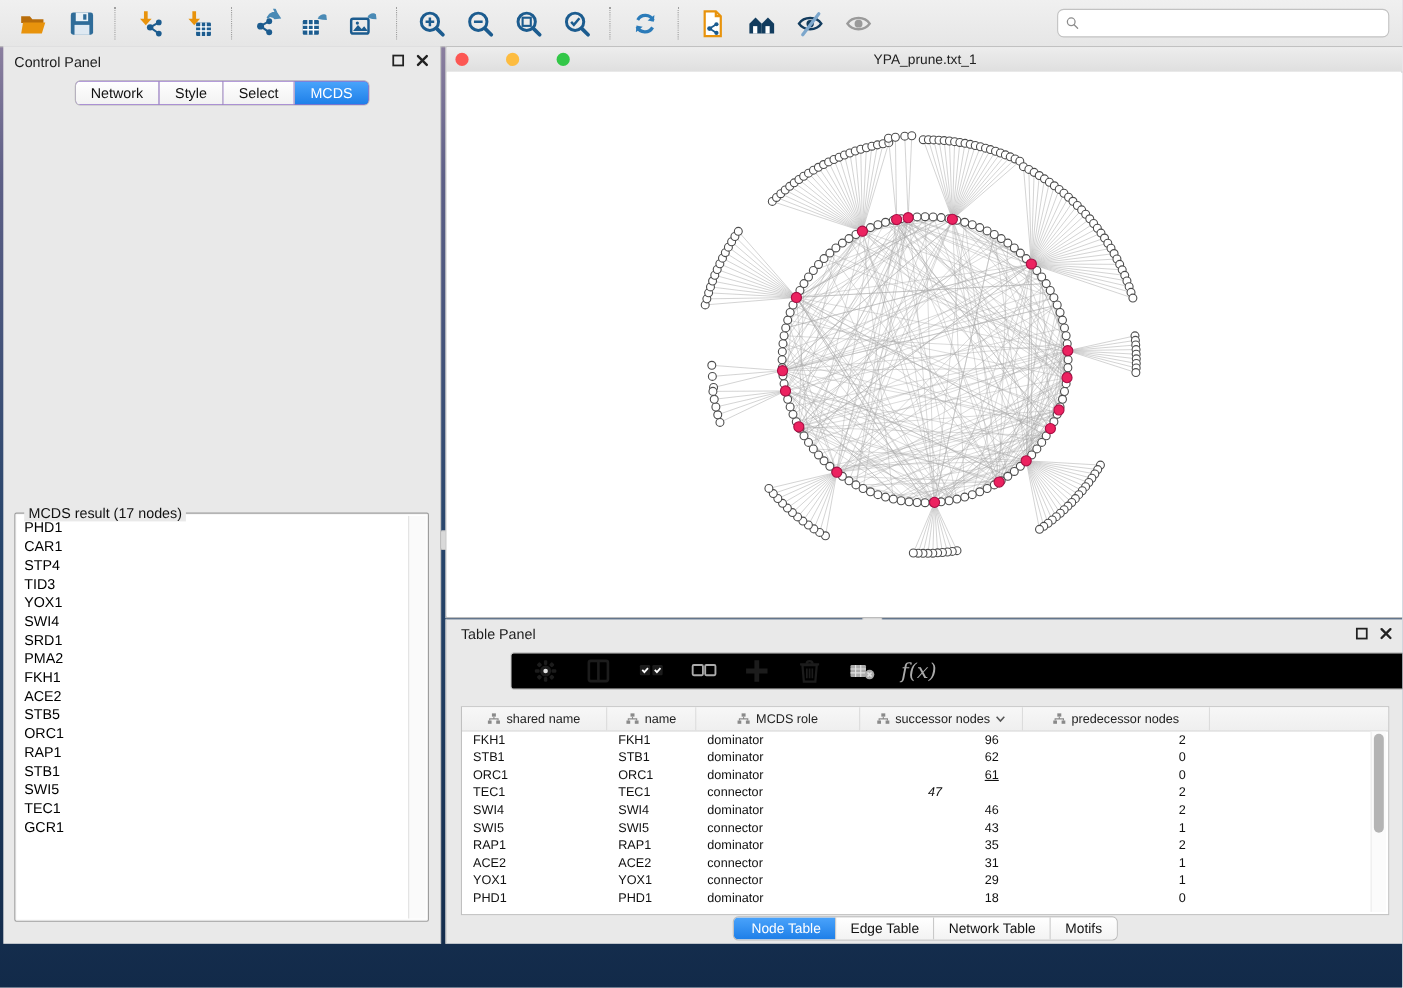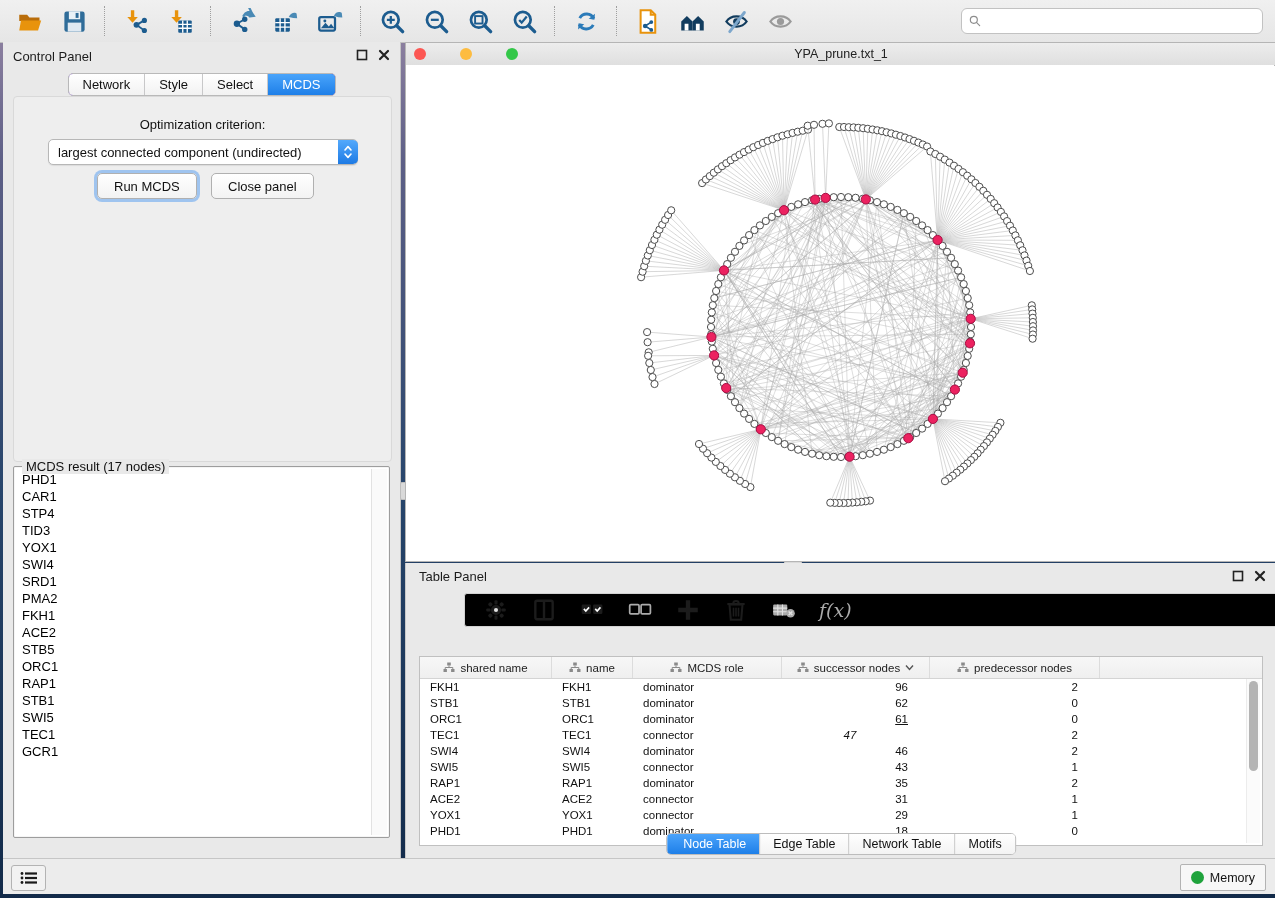--- a/index.html
+++ b/index.html
@@ -67,21 +67,21 @@
     display:flex;align-items:center;gap:26px;}
   .light{width:12px;height:12px;border-radius:50%;margin-left:8px;cursor:pointer;}
   #net-title{position:absolute;left:0;width:100%;text-align:center;font-size:12.5px;color:#222;}
   #net-canvas{position:absolute;left:0;top:22px;width:868px;height:495px;background:#fff;}
 
   
   #table-panel{left:405px;top:563px;width:870px;height:295px;background:#e9e9e9;border-left:1px solid #c9c9c9;}
   #tt-toolbar{position:absolute;left:13px;top:30px;width:844px;height:34px;background:#000000;
     border:1px solid #d2d2d2;border-radius:3px;display:flex;align-items:center;gap:22px;padding-left:18px;box-sizing:border-box;margin-left:45px;}
   .tt-btn{width:26px;height:26px;display:flex;align-items:center;justify-content:center;cursor:pointer;}
-  #node-table{position:absolute;left:13px;top:93px;width:844px;height:190px;background:#fff;border:1px solid #c0c0c0;box-sizing:border-box;}
+  #node-table{position:absolute;left:13px;top:79px;width:844px;height:190px;background:#fff;border:1px solid #c0c0c0;box-sizing:border-box;}
   #tbl-header{display:flex;height:21px;background:linear-gradient(#f7f7f7,#efefef);border-bottom:1px solid #d4d4d4;}
   .th{display:flex;align-items:center;justify-content:center;gap:5px;font-size:11.5px;color:#222;
     border-right:1px solid #dcdcdc;box-sizing:border-box;cursor:pointer;}
   .tbl-row{display:flex;height:16px;font-size:11.5px;color:#111;align-items:center;cursor:default;}
   .td{box-sizing:border-box;padding:0 10px;white-space:nowrap;overflow:hidden;}
   #tbl-scroll{position:absolute;top:22px;right:2px;width:13px;bottom:2px;background:#fbfbfb;border-left:1px solid #ececec;}
   #tbl-thumb{position:absolute;left:2px;top:2px;width:9px;height:90px;background:#b4b4b4;border-radius:5px;}
 
   #bottom-tabs{position:absolute;left:50%;transform:translateX(-50%);bottom:3px;display:flex;
     border:1px solid #bcbcbc;border-radius:5px;overflow:hidden;background:#fff;}
@@ -272,34 +272,20 @@
         <path d="M2 2 L10 10 M10 2 L2 10" stroke="#222" stroke-width="2.2" stroke-linecap="round"></path>
         </svg>
     </div>
     <div class="seg-bar" id="cp-tabs">
         <div class="seg">Network</div>
         <div class="seg">Style</div>
         <div class="seg">Select</div>
         <div class="seg active">MCDS</div>
       </div>
 
-    <div id="mcds-pane" class="abs">
-      <div id="opt-label">Optimization criterion:</div>
-      <div id="combo">
-        <span id="combo-value">largest connected component (undirected)</span>
-        <span id="combo-stepper">
-          <svg width="10" height="16" viewBox="0 0 10 16">
-            <path d="M2 6 L5 2.6 L8 6" fill="none" stroke="#fff" stroke-width="1.6" stroke-linecap="round" stroke-linejoin="round"></path>
-            <path d="M2 10 L5 13.4 L8 10" fill="none" stroke="#fff" stroke-width="1.6" stroke-linecap="round" stroke-linejoin="round"></path>
-          </svg>
-        </span>
-      </div>
-      <div class="btn" id="run-btn">Run MCDS</div>
-      <div class="btn" id="close-btn">Close panel</div>
-    </div>
 
     <div id="mcds-frame" class="abs">
       <div id="mcds-legend">MCDS result (17 nodes)</div>
       <div id="mcds-list">
           <div class="mcds-item">PHD1</div>
           <div class="mcds-item">CAR1</div>
           <div class="mcds-item">STP4</div>
           <div class="mcds-item">TID3</div>
           <div class="mcds-item">YOX1</div>
           <div class="mcds-item">SWI4</div>
@@ -1264,29 +1250,13 @@
     </div>
 
     <div id="bottom-tabs">
         <div class="btab active">Node Table</div>
         <div class="btab">Edge Table</div>
         <div class="btab">Network Table</div>
         <div class="btab">Motifs</div>
       </div>
   </div>
 
-  <div id="status-bar" class="abs">
-    <div id="list-btn">
-      <svg width="18" height="14" viewBox="0 0 18 14">
-        <circle cx="2" cy="2.5" r="1.4" fill="#1a1a1a"></circle>
-          <rect x="5" y="1.4" width="12" height="2.2" fill="#1a1a1a"></rect>
-        <circle cx="2" cy="7" r="1.4" fill="#1a1a1a"></circle>
-          <rect x="5" y="5.9" width="12" height="2.2" fill="#1a1a1a"></rect>
-        <circle cx="2" cy="11.5" r="1.4" fill="#1a1a1a"></circle>
-          <rect x="5" y="10.4" width="12" height="2.2" fill="#1a1a1a"></rect>
-      </svg>
-    </div>
-    <div id="memory-btn">
-      <span id="memory-dot" style="background: rgb(31, 163, 60);"></span>
-      <span>Memory</span>
-    </div>
-  </div>
 </div>
 
 </body></html>

